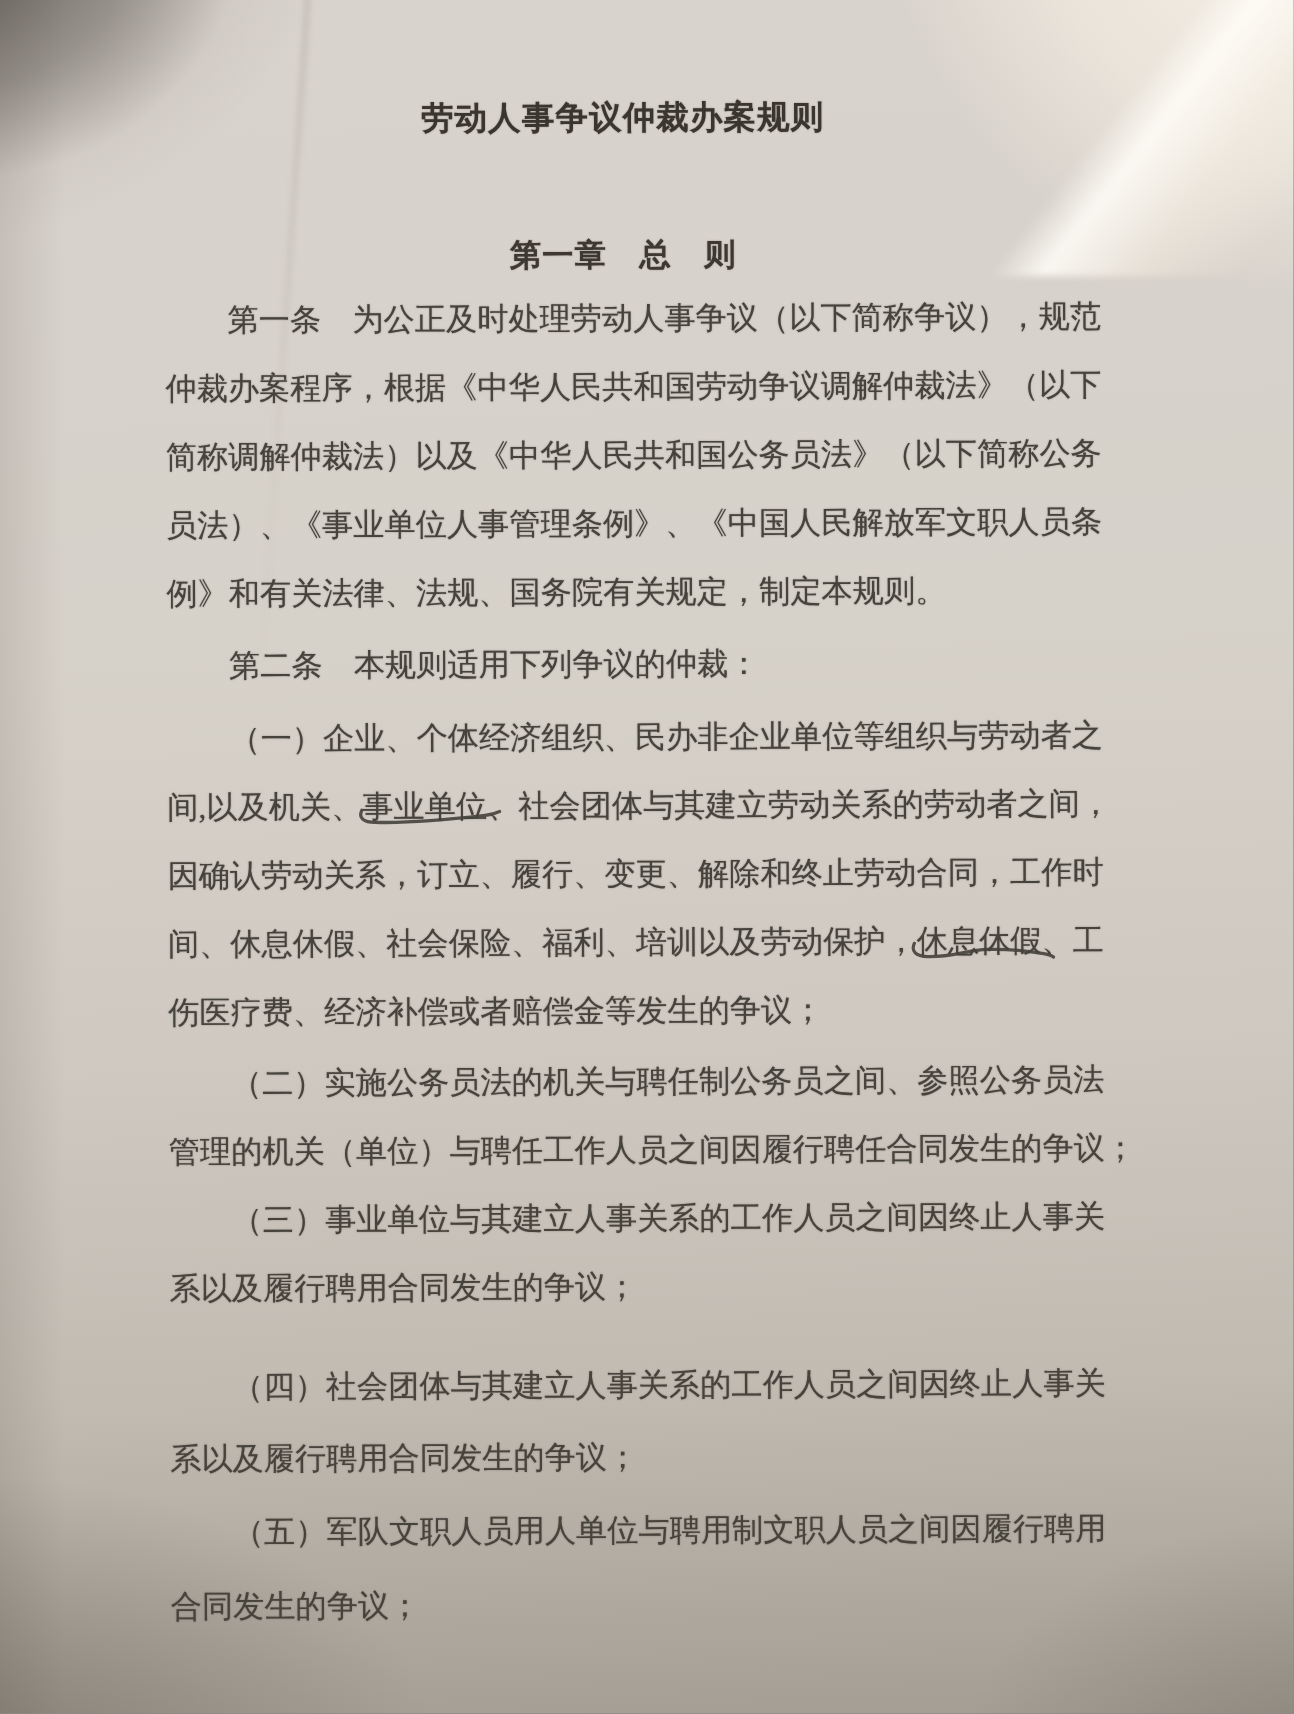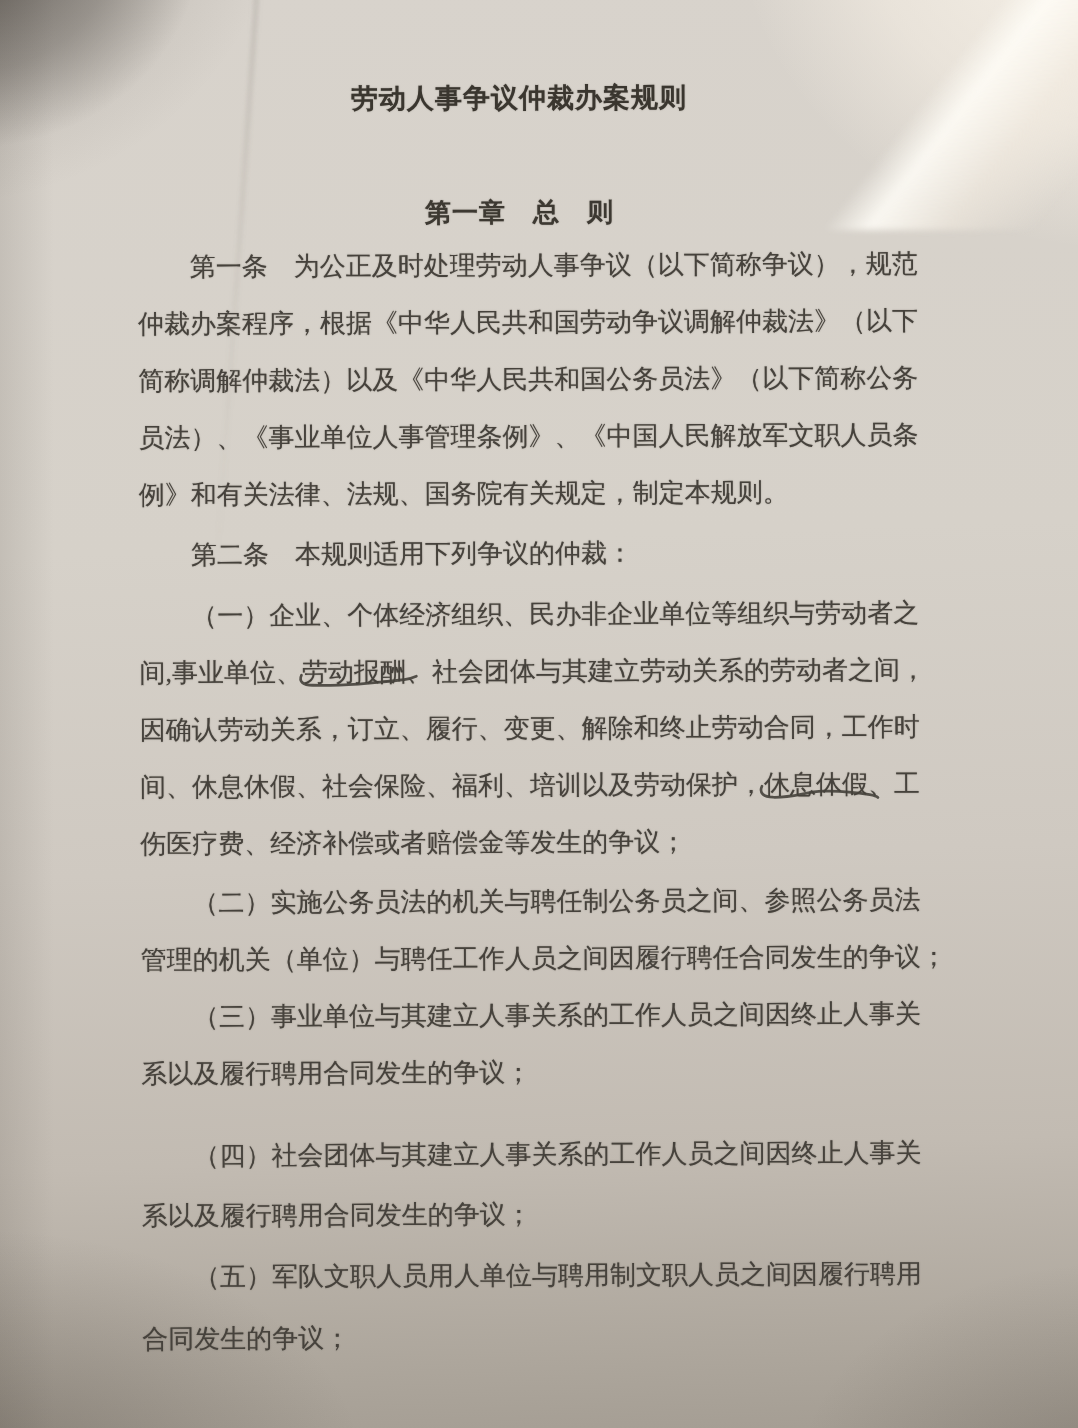--- a/index.html
+++ b/index.html
@@ -88,21 +88,21 @@
       <div class="line">例》和有关法律、法规、国务院有关规定，制定本规则。</div>
     </div>
 
     <div class="para a2">
       <div class="line first">第二条　本规则适用下列争议的仲裁：</div>
     </div>
 
     <div class="para i1">
       <div class="line first">（一）企业、个体经济组织、民办非企业单位等组织与劳动者之</div>
       <div class="line">
-        <span>间,事业单位、</span><span class="marked"><span>劳动报酬</span><svg class="uline" viewBox="0 0 120 16" preserveAspectRatio="none" aria-hidden="true" style="color: rgb(69, 65, 59);">
+        <span>间,以及机关、</span><span class="marked"><span>事业单位</span><svg class="uline" viewBox="0 0 120 16" preserveAspectRatio="none" aria-hidden="true" style="color: rgb(69, 65, 59);">
               <path d="M5,3 C2,9 6.5,12.5 16,12.5 C44,13.5 78,10.5 106,7.5 C111,7 115,5.8 118,4.5"></path>
             </svg></span><span>、社会团体与其建立劳动关系的劳动者之间，</span>
       </div>
       <div class="line">因确认劳动关系，订立、履行、变更、解除和终止劳动合同，工作时</div>
       <div class="line">
         <span>间、休息休假、社会保险、福利、培训以及劳动保护，</span><span class="marked"><span>休息休假</span><svg class="uline" viewBox="0 0 120 16" preserveAspectRatio="none" aria-hidden="true" style="color: rgb(69, 65, 59);">
               <path d="M4,2 C1,8 5,12 15,12.5 C35,13 47,7.5 64,7 C82,6.5 98,8.5 110,10.5 C114,11.2 117,12.2 118,13.2"></path>
             </svg></span><span>、工</span>
       </div>
       <div class="line">伤医疗费、经济补偿或者赔偿金等发生的争议；</div>

